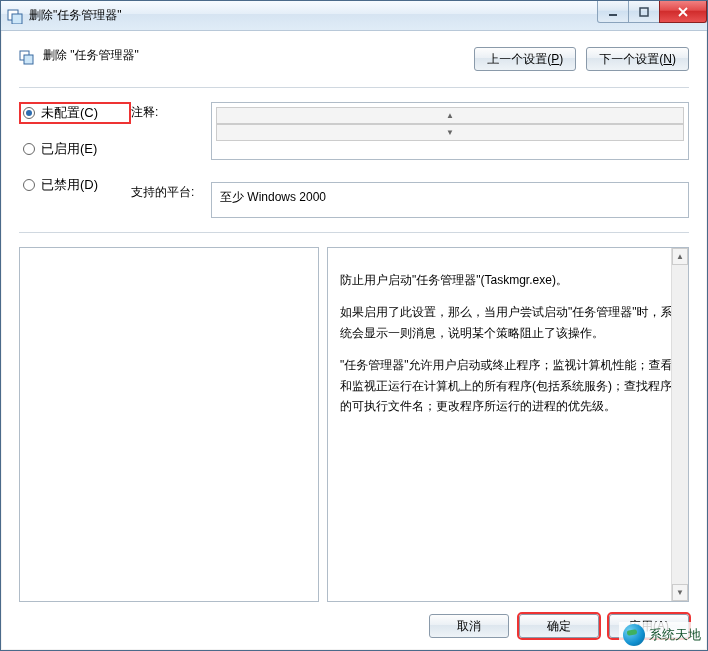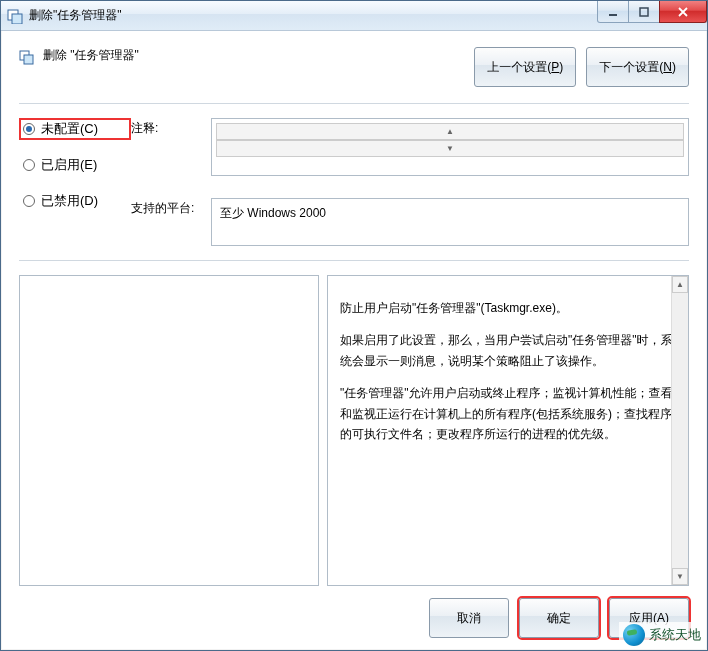--- a/index.html
+++ b/index.html
@@ -59,21 +59,21 @@
     display:flex; align-items:flex-start;
     margin-bottom:16px;
   }
   .hdr-icon {
     width:16px; height:16px; margin-right:8px; margin-top:2px;
     display:inline-block;
   }
   .hdr-title { font-size:12px; flex:1; }
   .nav-buttons { display:flex; gap:10px; }
   .win-btn {
-    height:40px; padding:0 12px;
+    height:24px; padding:0 12px;
     border:1px solid #8a9aaa;
     background: linear-gradient(to bottom, #fdfdfd 0%, #ebf0f5 45%, #dde6ee 46%, #eef3f7 100%);
     border-radius:3px;
     font-size:12px; font-family:inherit;
     display:inline-flex; align-items:center; justify-content:center;
     color:#000;
     min-width:100px;
   }
   .divider { height:1px; background:#d0d8e0; margin:0 0 14px 0; }
 
@@ -95,21 +95,21 @@
   .radio-label { font-size:13px; }
 
   .info-col { flex:1; display:flex; flex-direction:column; gap:22px; }
   .inforow { display:flex; align-items:flex-start; gap:8px; }
   .inforow .lbl { width:72px; text-align:left; padding-top:2px; }
   .textarea {
     flex:1; height:58px; border:1px solid #b0bcc8; background:#fff;
     padding:4px; font-size:12px; overflow:auto; position:relative;
   }
   .platform-box {
-    flex:1; height:48px; border:1px solid #b0bcc8; background:#fff;
+    flex:1; height:36px; border:1px solid #b0bcc8; background:#fff;
     padding:6px 8px; font-size:12px;
   }
 
   .labels-row { display:flex; margin:18px 0 6px 0; }
   .labels-row .left-l { flex: 0 0 300px; }
   .labels-row .right-l { flex:1; }
 
   .panes-row { display:flex; gap:8px; flex:1; min-height:0; }
   .pane {
     border:1px solid #b0bcc8; background:#fff; position:relative;

